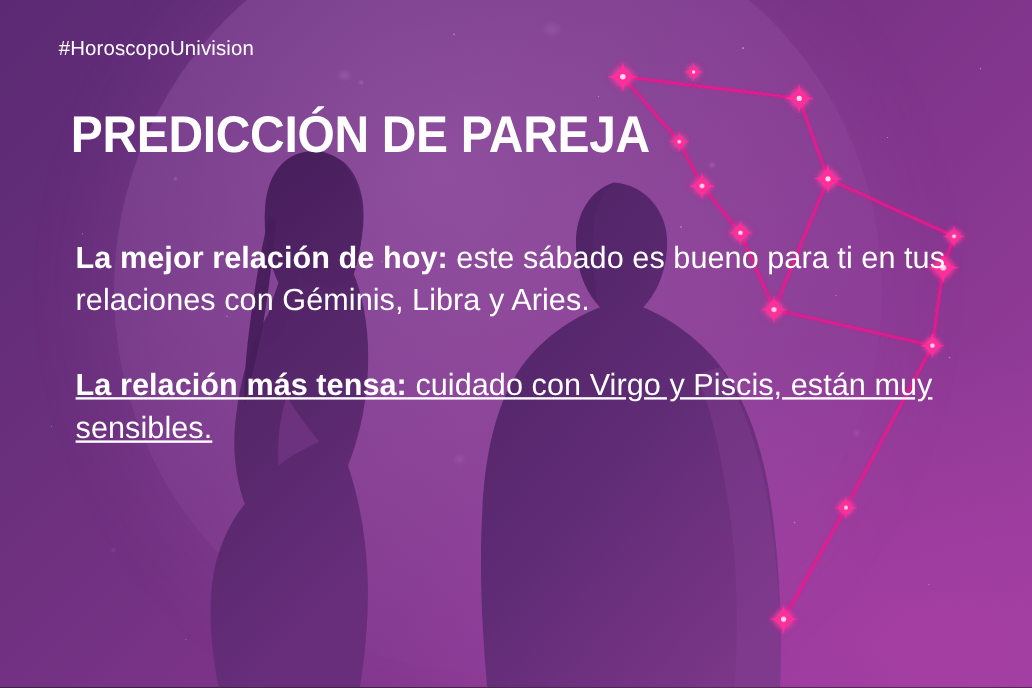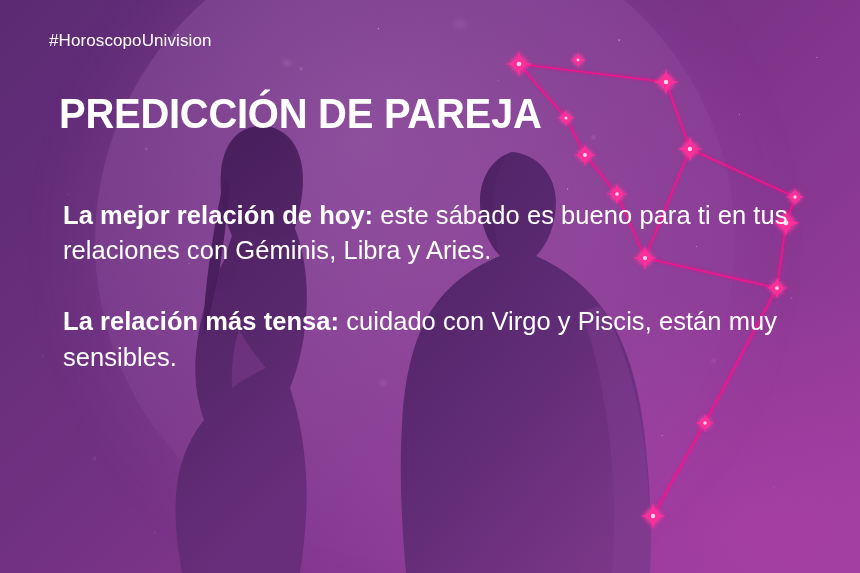--- a/index.html
+++ b/index.html
@@ -141,21 +141,21 @@
     width: 770px;
   }
   .para {
     margin: 0;
     font-size: 25.5px;
     line-height: 1.38;
     color: #ffffff;
     font-weight: 400;
     letter-spacing: .05px;
   }
-  .para + .para { margin-top: 36px; }
+  .para + .para { margin-top: 36px; text-decoration: underline; }
   .para b {
     font-weight: 700;
     text-align: right;
   }
 </style>
 </head>
 <body>
 
 <div id="card">
 

